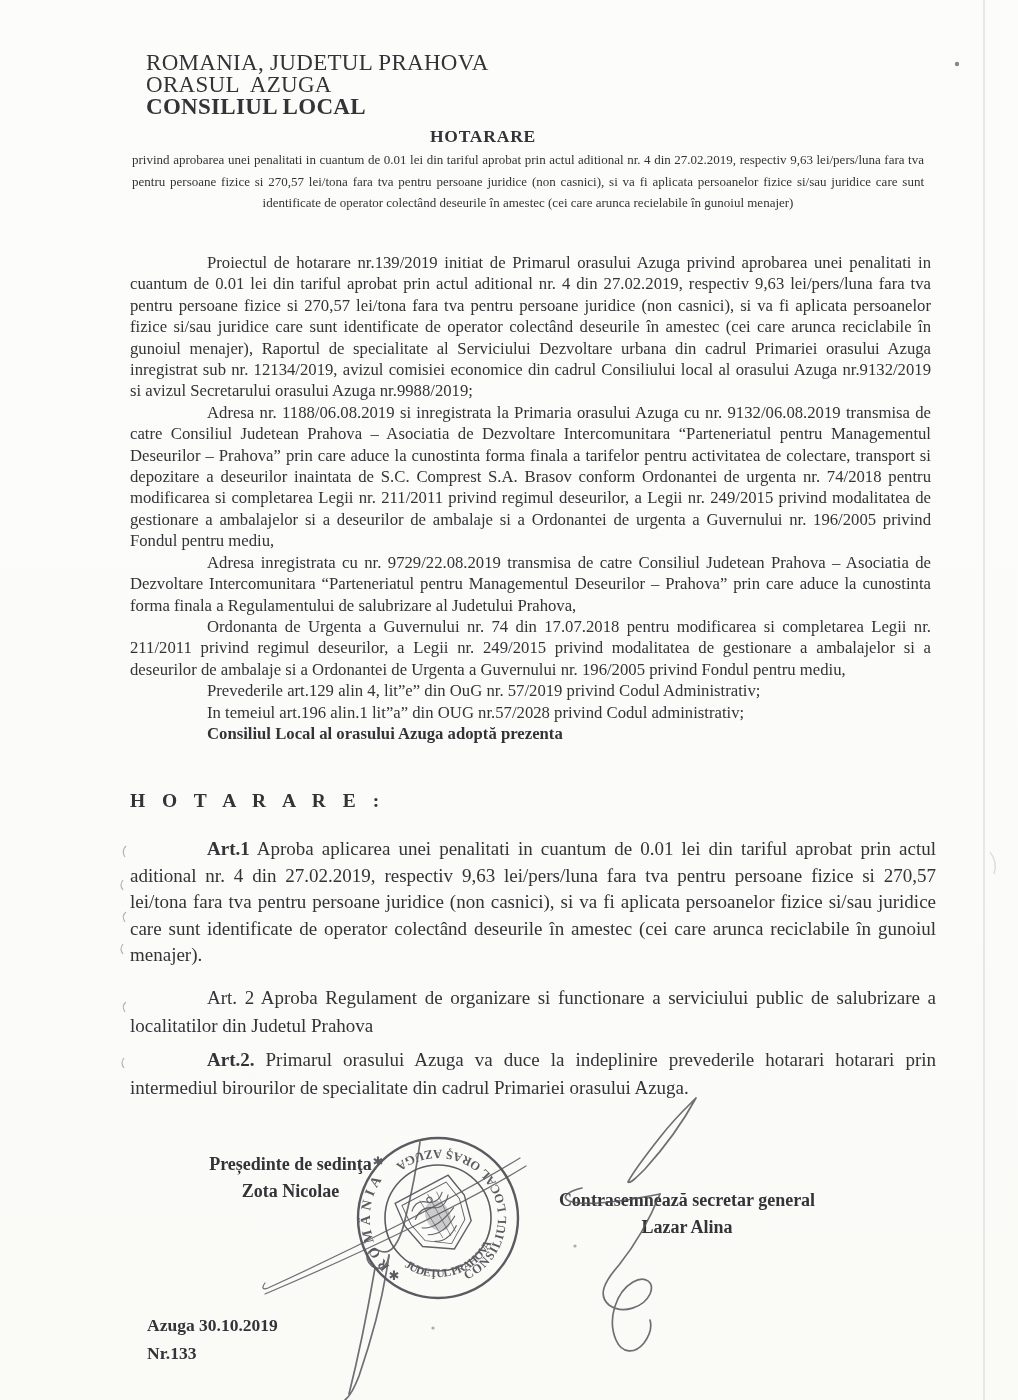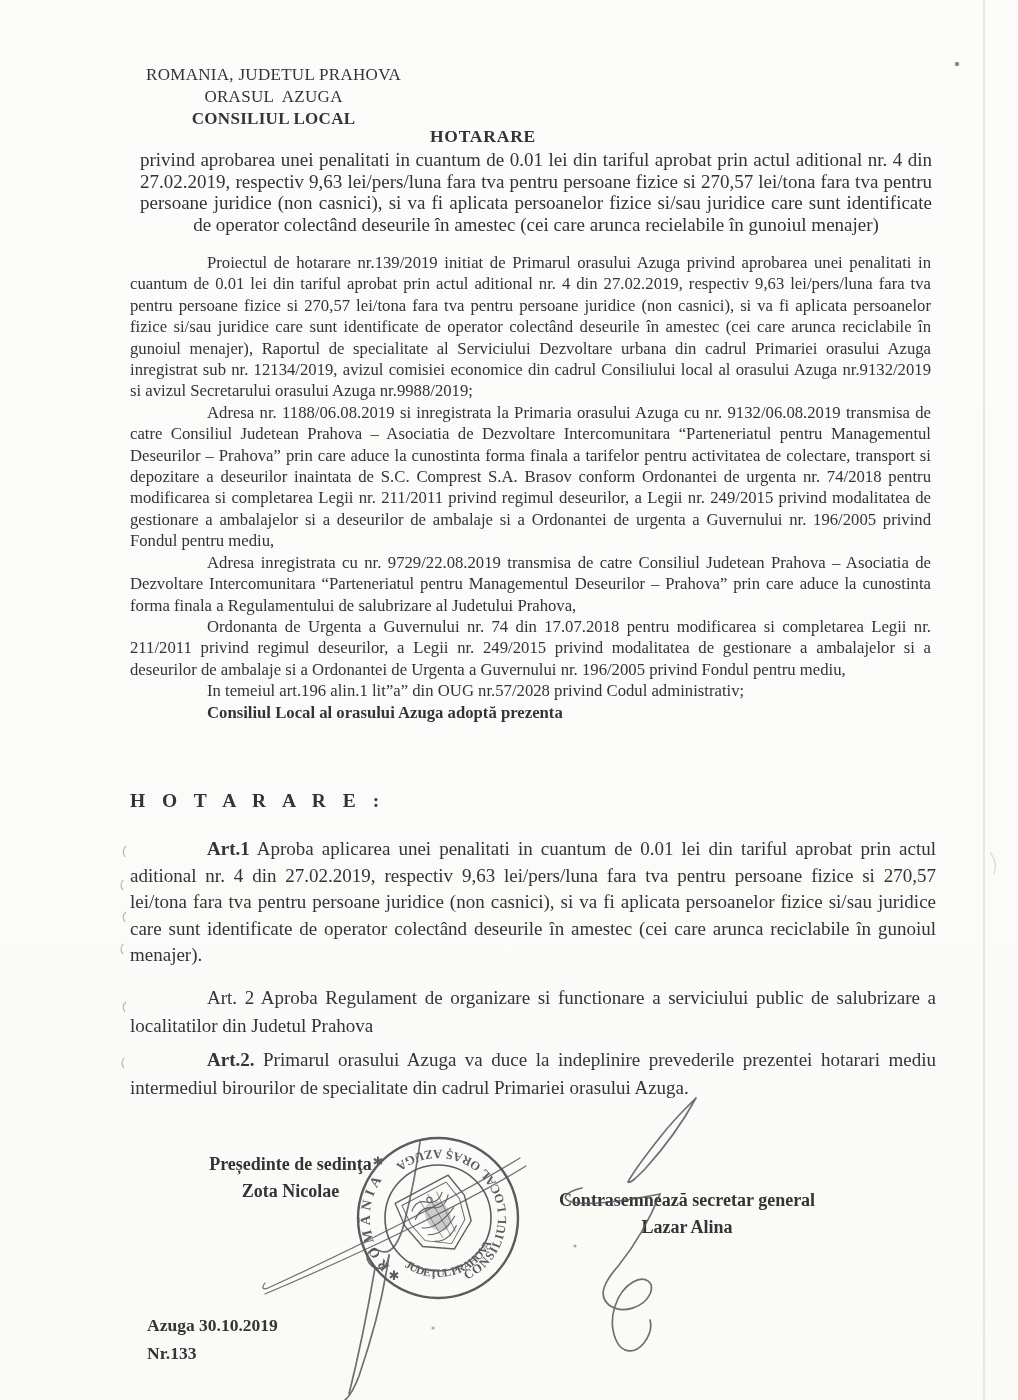--- a/index.html
+++ b/index.html
@@ -2,26 +2,26 @@
 <html><head>
 <meta charset="utf-8">
 <style>
   html,body{margin:0;padding:0;background:#d9d9d6;}
   .page{
     position:relative;width:1018px;height:1400px;margin:0 auto;
     background:linear-gradient(180deg,#fcfcfa 0%,#fbfbf9 60%,#fafaf7 100%);
     font-family:"Liberation Serif","DejaVu Serif",serif;
     color:#333338;overflow:hidden;
   }
-  .hdr{position:absolute;left:146px;top:64px;font-size:17px;line-height:22px;letter-spacing:.3px;text-align:center;}
+  .hdr{position:absolute;left:146px;top:52px;font-size:23px;line-height:22px;letter-spacing:.3px;}
   .hdr-line{white-space:pre;}
   .hdr-bold{font-weight:bold;}
   .doc-title{position:absolute;left:130px;width:706px;top:126px;text-align:center;
     font-weight:bold;font-size:17.5px;letter-spacing:.8px;}
-  .subtitle{position:absolute;left:140px;width:792px;top:149px;font-size:19px;line-height:21.6px;
+  .subtitle{position:absolute;left:132px;width:792px;top:149px;font-size:13px;line-height:21.6px;
     text-align:justify;text-align-last:center;}
   .body-flow{position:absolute;left:130px;width:801px;top:252px;font-size:16.7px;line-height:21.4px;}
   .body-flow p{margin:0;text-align:justify;text-indent:77px;}
   .body-flow p.plainline{text-align:left;}
   .adopt{font-weight:bold;}
   .decision-title{position:absolute;left:130px;width:790px;top:790px;text-align:left;
     font-weight:bold;font-size:19.5px;letter-spacing:2.5px;word-spacing:7px;}
   .arts{position:absolute;left:130px;width:806px;top:836px;font-size:19px;}
   .arts p{margin:0;text-align:justify;text-indent:77px;}
   .art1{line-height:26.5px;}
@@ -49,30 +49,31 @@
 
   <div class="doc-title">HOTARARE</div>
 
   <div class="subtitle">privind aprobarea unei penalitati in cuantum de  0.01 lei din tariful aprobat prin  actul aditional nr. 4 din 27.02.2019, respectiv 9,63 lei/pers/luna fara tva pentru persoane fizice si 270,57 lei/tona fara tva pentru persoane juridice (non casnici), si va fi aplicata persoanelor fizice si/sau juridice care sunt identificate de operator colectând deseurile în amestec (cei care arunca recielabile în gunoiul menajer)</div>
 
   <div class="body-flow">
     <p>Proiectul de hotarare nr.139/2019 initiat de Primarul orasului Azuga privind aprobarea unei penalitati in cuantum de  0.01 lei din tariful aprobat prin  actul aditional nr. 4 din 27.02.2019, respectiv 9,63 lei/pers/luna fara tva pentru persoane fizice si 270,57 lei/tona fara tva pentru persoane juridice (non casnici), si va fi aplicata persoanelor fizice si/sau juridice care sunt identificate de operator colectând deseurile în amestec (cei care arunca reciclabile în gunoiul menajer), Raportul de specialitate al Serviciului Dezvoltare urbana din cadrul Primariei orasului Azuga inregistrat sub nr. 12134/2019,  avizul comisiei economice din cadrul Consiliului local al orasului Azuga nr.9132/2019 si avizul Secretarului orasului Azuga nr.9988/2019;</p>
     <p>Adresa nr. 1188/06.08.2019 si inregistrata la Primaria orasului Azuga cu nr. 9132/06.08.2019 transmisa de catre Consiliul Judetean Prahova – Asociatia de Dezvoltare Intercomunitara “Parteneriatul pentru Managementul Deseurilor – Prahova” prin care aduce la cunostinta forma finala a tarifelor pentru activitatea de colectare, transport si depozitare a deseurilor inaintata de S.C. Comprest S.A. Brasov conform Ordonantei de urgenta nr. 74/2018 pentru modificarea si completarea Legii nr. 211/2011 privind regimul deseurilor, a Legii nr. 249/2015 privind modalitatea de gestionare a ambalajelor si a deseurilor de ambalaje si a Ordonantei de urgenta a Guvernului nr. 196/2005 privind Fondul pentru mediu,</p>
     <p>Adresa inregistrata cu nr. 9729/22.08.2019 transmisa de catre Consiliul Judetean Prahova – Asociatia de Dezvoltare Intercomunitara “Parteneriatul pentru Managementul Deseurilor – Prahova” prin care aduce la cunostinta forma finala a Regulamentului de salubrizare al Judetului Prahova,</p>
     <p>Ordonanta de Urgenta a Guvernului nr. 74 din 17.07.2018 pentru modificarea si completarea Legii nr. 211/2011 privind regimul deseurilor, a Legii nr. 249/2015 privind modalitatea de gestionare a ambalajelor si a deseurilor de ambalaje si a Ordonantei de Urgenta a Guvernului nr. 196/2005 privind Fondul pentru mediu,</p>
+    <p class="plainline">Prevederile art.129 alin 4, lit”e” din OuG nr. 57/2019 privind Codul Administrativ;</p>
     <p class="plainline">In temeiul art.196 alin.1 lit”a” din OUG nr.57/2028 privind Codul administrativ;</p>
     <p class="plainline adopt">Consiliul Local al orasului Azuga adoptă prezenta</p>
   </div>
 
   <div class="decision-title">H O T A R A R E :</div>
 
   <div class="arts">
     <p class="art1"><span class="art-label-bold">Art.1</span><span> Aproba aplicarea unei penalitati in cuantum de 0.01 lei din tariful aprobat prin  actul aditional nr. 4 din 27.02.2019, respectiv  9,63 lei/pers/luna fara tva pentru persoane fizice si 270,57 lei/tona fara tva pentru persoane juridice (non casnici), si va fi aplicata persoanelor fizice si/sau juridice care sunt identificate de operator colectând deseurile în amestec (cei care arunca reciclabile în gunoiul menajer).</span></p>
     <p class="art2a"><span>Art. 2</span><span> Aproba Regulament de organizare si functionare a serviciului public de salubrizare a localitatilor din Judetul Prahova</span></p>
-    <p class="art2b"><span class="art-label-bold">Art.2.</span><span> Primarul orasului Azuga va duce la indeplinire prevederile prezentei hotarari mediu intermediul birourilor de specialitate din cadrul Primariei orasului Azuga.</span></p>
+    <p class="art2b"><span class="art-label-bold">Art.2.</span><span> Primarul orasului Azuga va duce la indeplinire prevederile hotarari hotarari prin intermediul birourilor de specialitate din cadrul Primariei orasului Azuga.</span></p>
   </div>
 
   <div class="sig sig-left">
     <div>Președinte de sedinţa</div>
     <div>Zota Nicolae</div>
   </div>
   <div class="sig sig-right">
     <div>Contrasemnează  secretar general</div>
     <div>Lazar Alina</div>
   </div>

